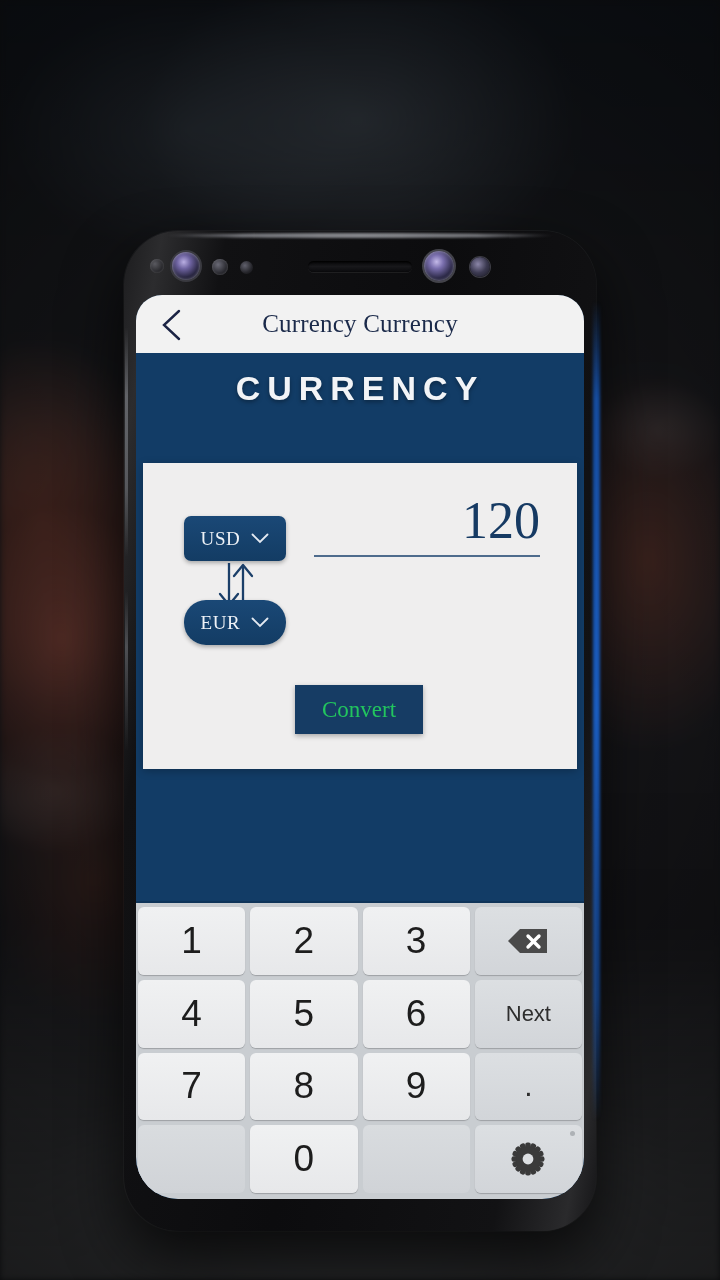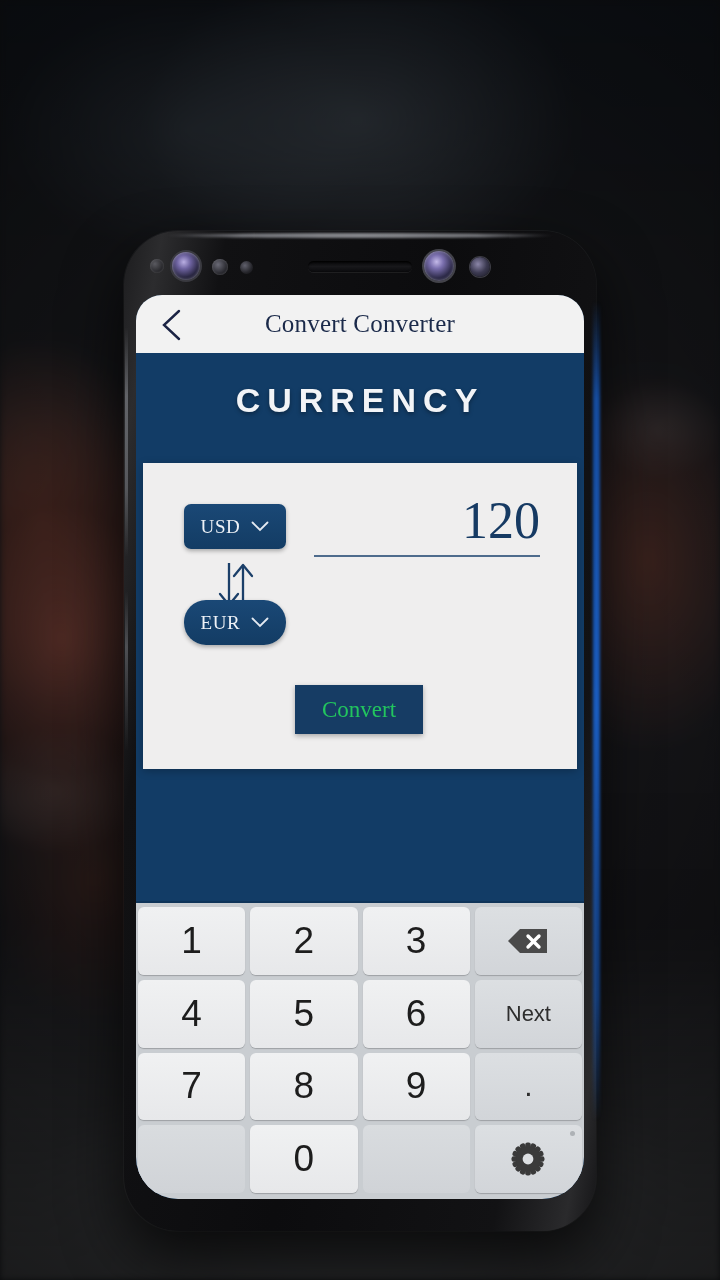--- a/index.html
+++ b/index.html
@@ -174,21 +174,21 @@
   }
 
   
   #app-body {
     position: relative;
     height: 846px;
     background: #123c66;
   }
   #currency-heading {
     text-align: center;
-    padding-top: 28px;
+    padding-top: 16px;
     font-size: 34px;
     font-weight: 600;
     letter-spacing: 7px;
     color: #f2f4f7;
     text-shadow: 0 2px 4px rgba(0,0,0,0.35);
   }
 
   
   #converter-card {
     position: absolute;
@@ -213,21 +213,21 @@
     gap: 11px;
     cursor: pointer;
     box-shadow: 0 2px 4px rgba(0,0,0,0.3);
   }
   .currency-select .code {
     font-family: "Liberation Serif", serif;
     font-size: 19px;
     color: #eef2f7;
     letter-spacing: 0.6px;
   }
-  #select-from { top: 41px; }
+  #select-from { top: 53px; }
   #select-to { top: 137px; border-radius: 22px; }
 
   .amount-wrap {
     position: absolute;
     right: 37px;
     width: 226px;
     text-align: right;
   }
   .amount-value {
     font-family: "Liberation Serif", serif;
@@ -342,21 +342,21 @@
   </div>
 
   <div id="screen">
 
     <div id="app-bar">
       <div id="back-button">
         <svg width="26" height="34" viewBox="0 0 26 34">
           <polyline points="20,3 5,17 20,31" fill="none" stroke="#1b2344" stroke-width="2.4" stroke-linecap="round" stroke-linejoin="miter"></polyline>
         </svg>
       </div>
-      <div id="app-bar-title">Convert Converter</div>
+      <div id="app-bar-title">Currency Currency</div>
     </div>
 
     <div id="app-body">
       <div id="currency-heading">CURRENCY</div>
 
       <div id="converter-card">
 
         <div class="currency-select" id="select-from">
           <span class="code">USD</span>
           <svg width="18" height="11" viewBox="0 0 18 11">

